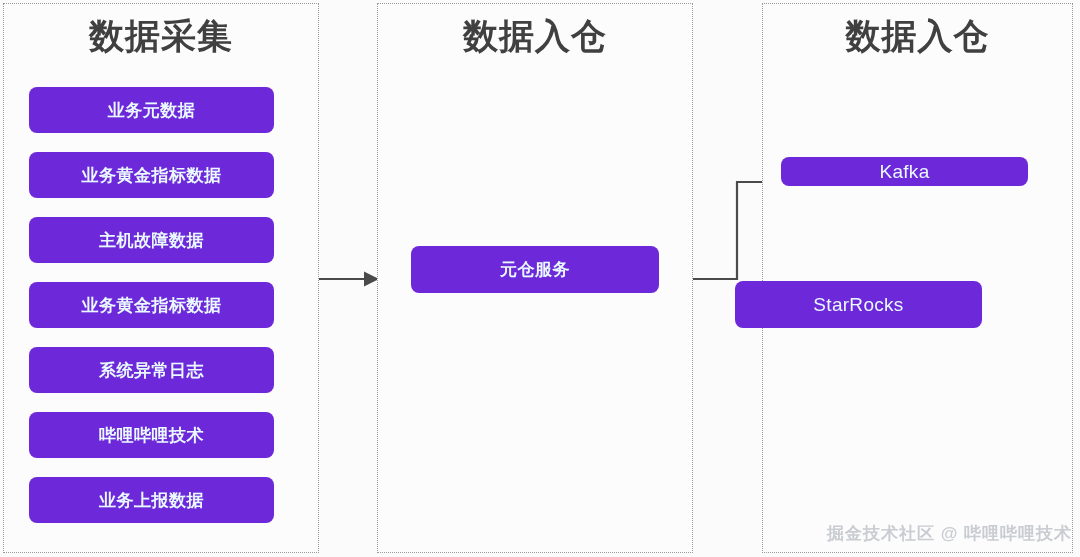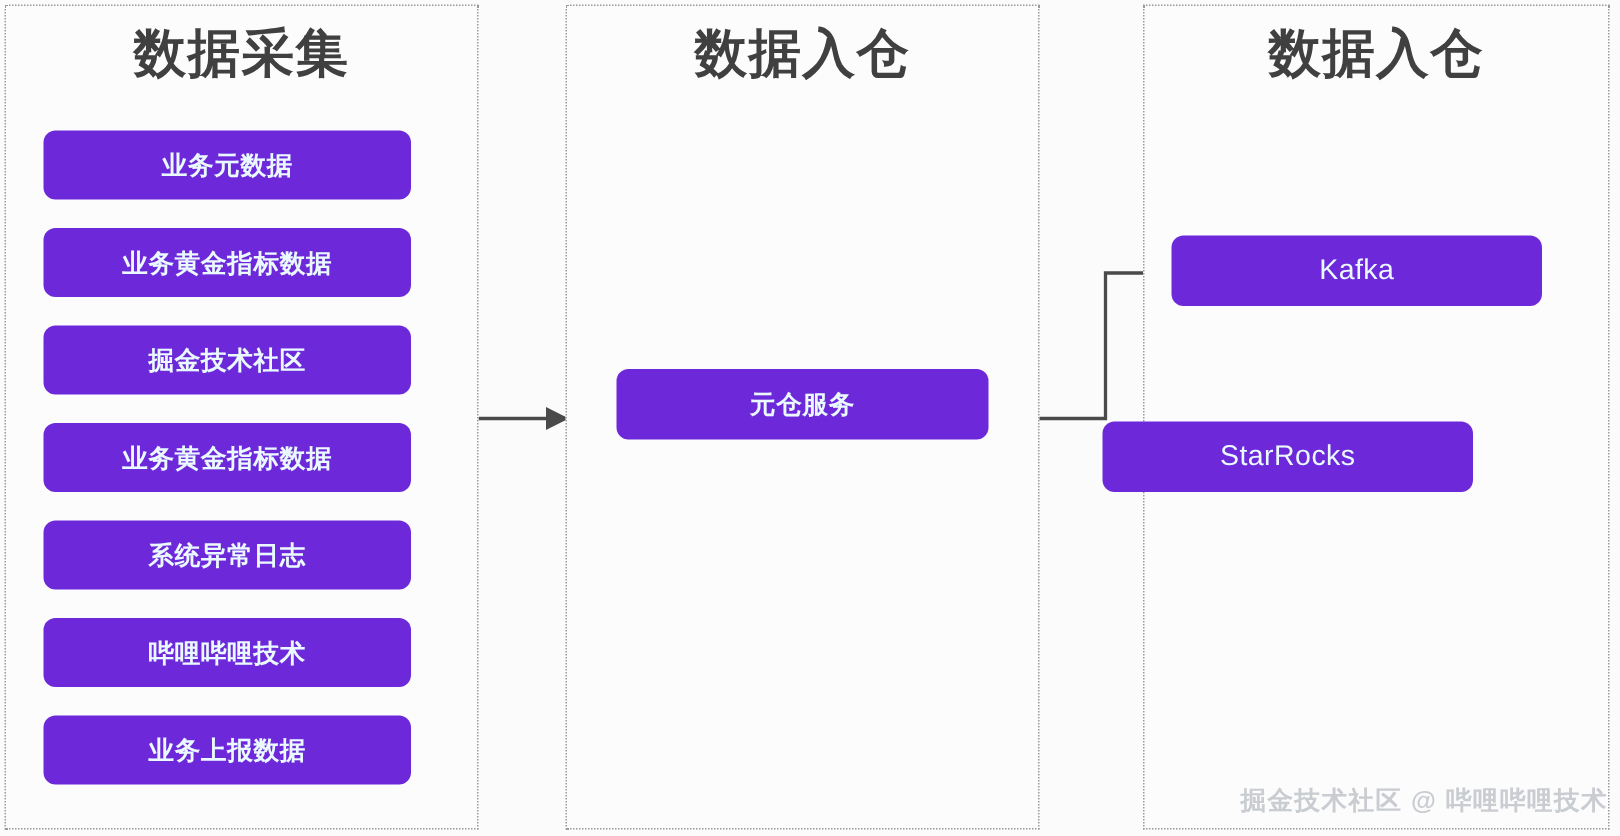--- a/index.html
+++ b/index.html
@@ -65,21 +65,21 @@
     font-weight: 400;
     font-size: 19px;
     letter-spacing: 0.3px;
   }
 
   
   .col1-node { left: 25px; width: 245px; height: 46px; }
 
   #node-mid { left: 411px; top: 246px; width: 248px; height: 47px; }
 
-  #node-kafka     { left: 781px; top: 157px; width: 247px; height: 47px; }
+  #node-kafka     { left: 781px; top: 157px; width: 247px; height: 29px; }
   #node-starrocks { left: 735px; top: 281px; width: 247px; height: 47px; }
 
   
   #connectors {
     position: absolute;
     left: 0; top: 0;
     width: 1080px;
     height: 557px;
     pointer-events: none;
   }
@@ -122,21 +122,21 @@
     </g>
   </svg>
 
   <div class="group" id="group-collect">
     <div class="group-title">数据采集</div>
 
     <div class="node col1-node" style="top:83px">业务元数据</div>
 
     <div class="node col1-node" style="top:148px">业务黄金指标数据</div>
 
-    <div class="node col1-node" style="top:213px">掘金技术社区</div>
+    <div class="node col1-node" style="top:213px">主机故障数据</div>
 
     <div class="node col1-node" style="top:278px">业务黄金指标数据</div>
 
     <div class="node col1-node" style="top:343px">系统异常日志</div>
 
     <div class="node col1-node" style="top:408px">哔哩哔哩技术</div>
 
     <div class="node col1-node" style="top:473px">业务上报数据</div>
   </div>
 

